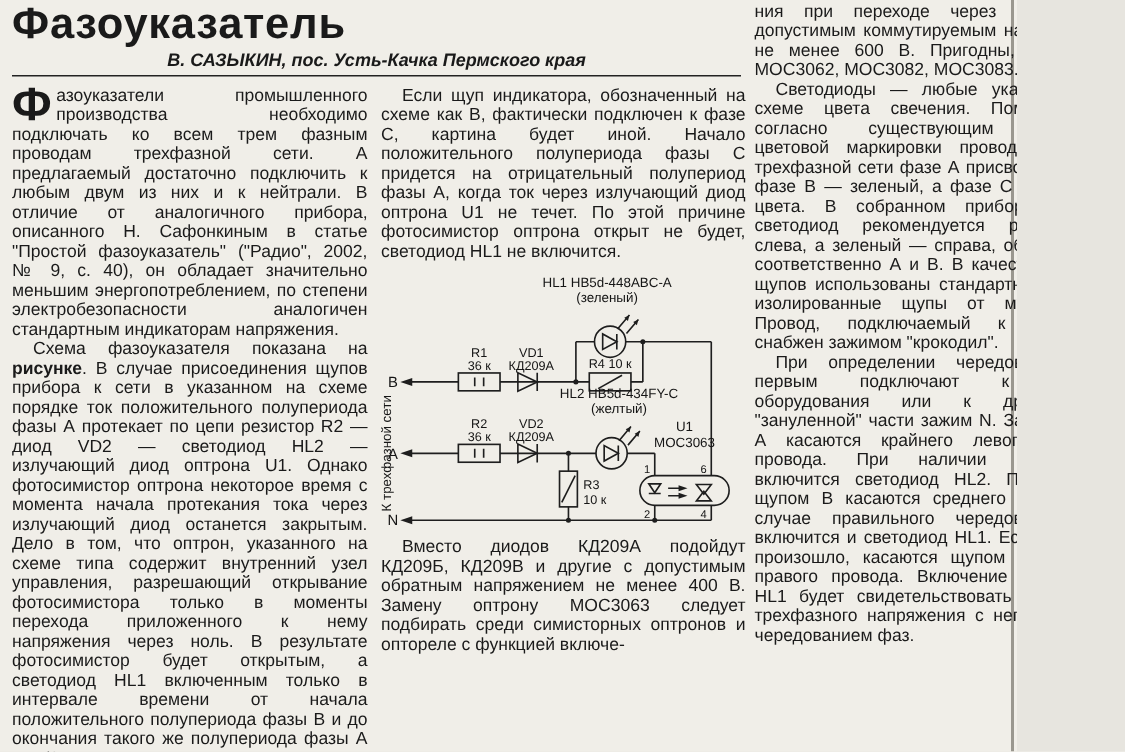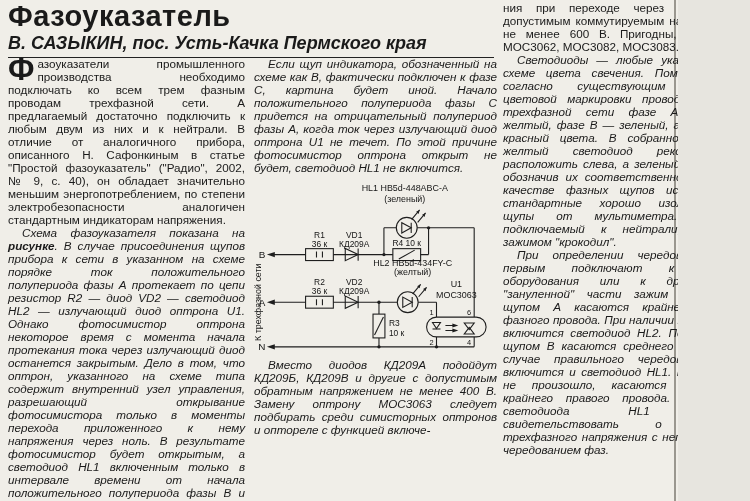--- a/index.html
+++ b/index.html
@@ -12,24 +12,24 @@
   .page{
     position:relative;width:678px;height:501px;
     background:#f0eee8;overflow:hidden;
   }
   .scan-edge{position:absolute;right:2px;top:0;width:2px;height:100%;background:#9a978f;}
   .head{
     position:absolute;left:8px;top:1px;width:486px;
     border-bottom:1.5px solid #222;padding-bottom:3px;
   }
   .title{margin:0;font-size:29px;line-height:30px;font-weight:700;letter-spacing:.5px;}
-  .author{margin-top:2px;font-size:18px;font-weight:700;font-style:italic;}
+  .author{margin-top:2px;font-size:12px;font-weight:700;font-style:italic;text-align:center;}
   .col{position:absolute;top:57px;font-size:11.7px;line-height:13px;text-align:justify;}
   .col p{margin:0;}
-  .col p.ind{text-indent:14px;font-style:italic;}
+  .col p.ind{text-indent:14px;}
   .col1{left:8px;width:237px;}
   .col2{left:254px;width:243px;}
   .col3{left:503px;top:1px;width:240px;}
   .dropcap{float:left;font-size:31px;line-height:25px;font-weight:700;padding-right:3px;}
   .bold{font-weight:700;}
   .schematic{display:block;width:243px;height:179px;margin:3px 0 2px 0;}
   
   .sch-stroke{stroke:#1e1e1e;stroke-width:1.1;fill:none;}
   .sch-fill{fill:#1e1e1e;stroke:none;}
   .sch-box{stroke:#1e1e1e;stroke-width:1.1;fill:none;}

